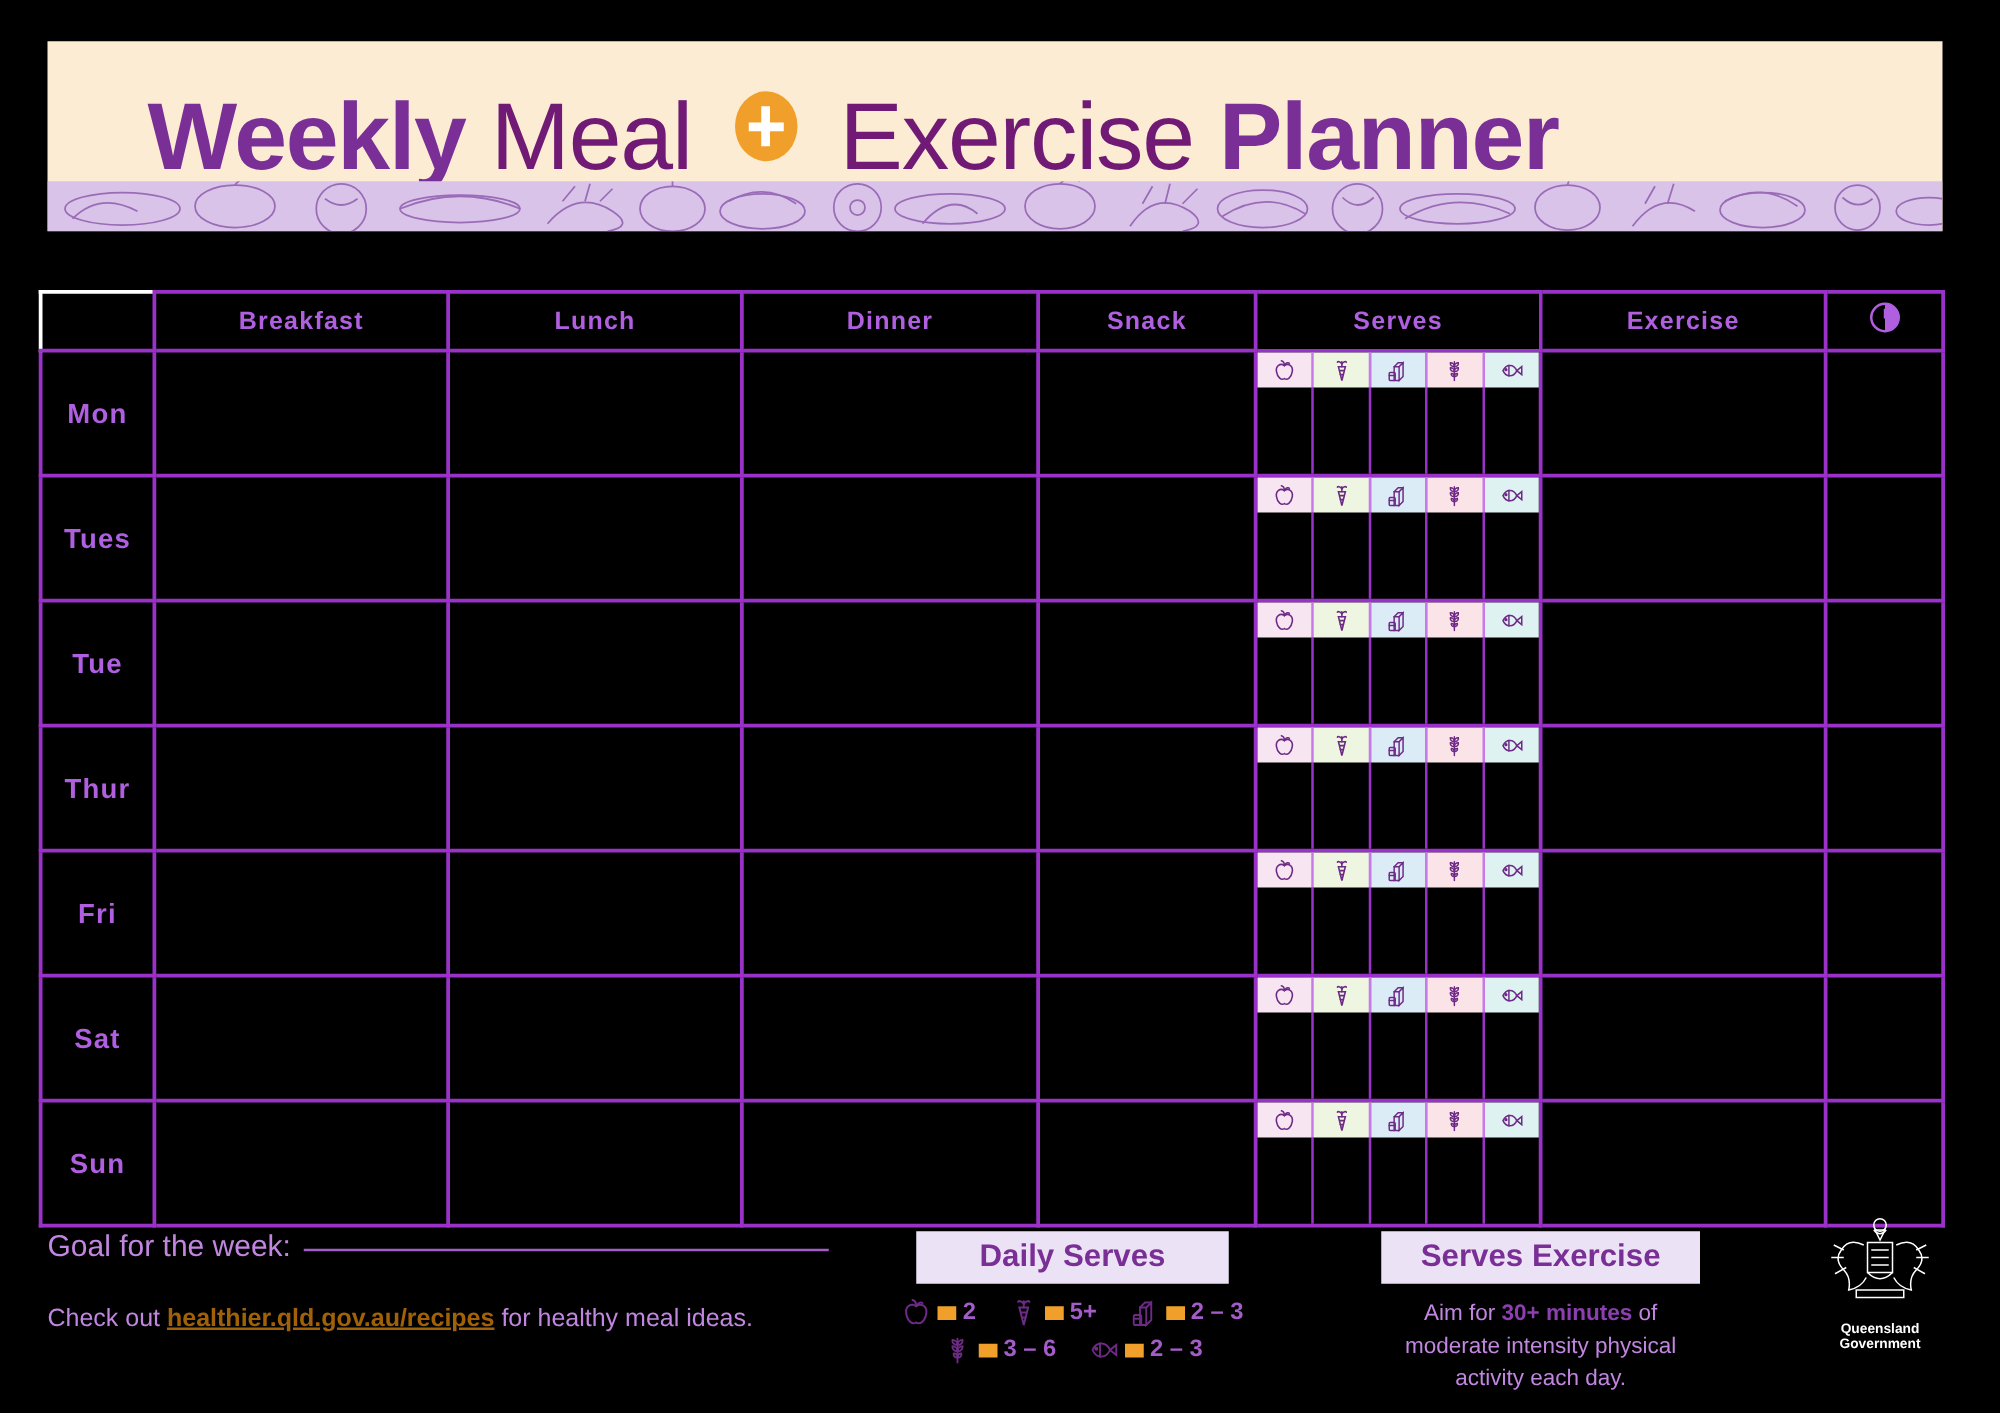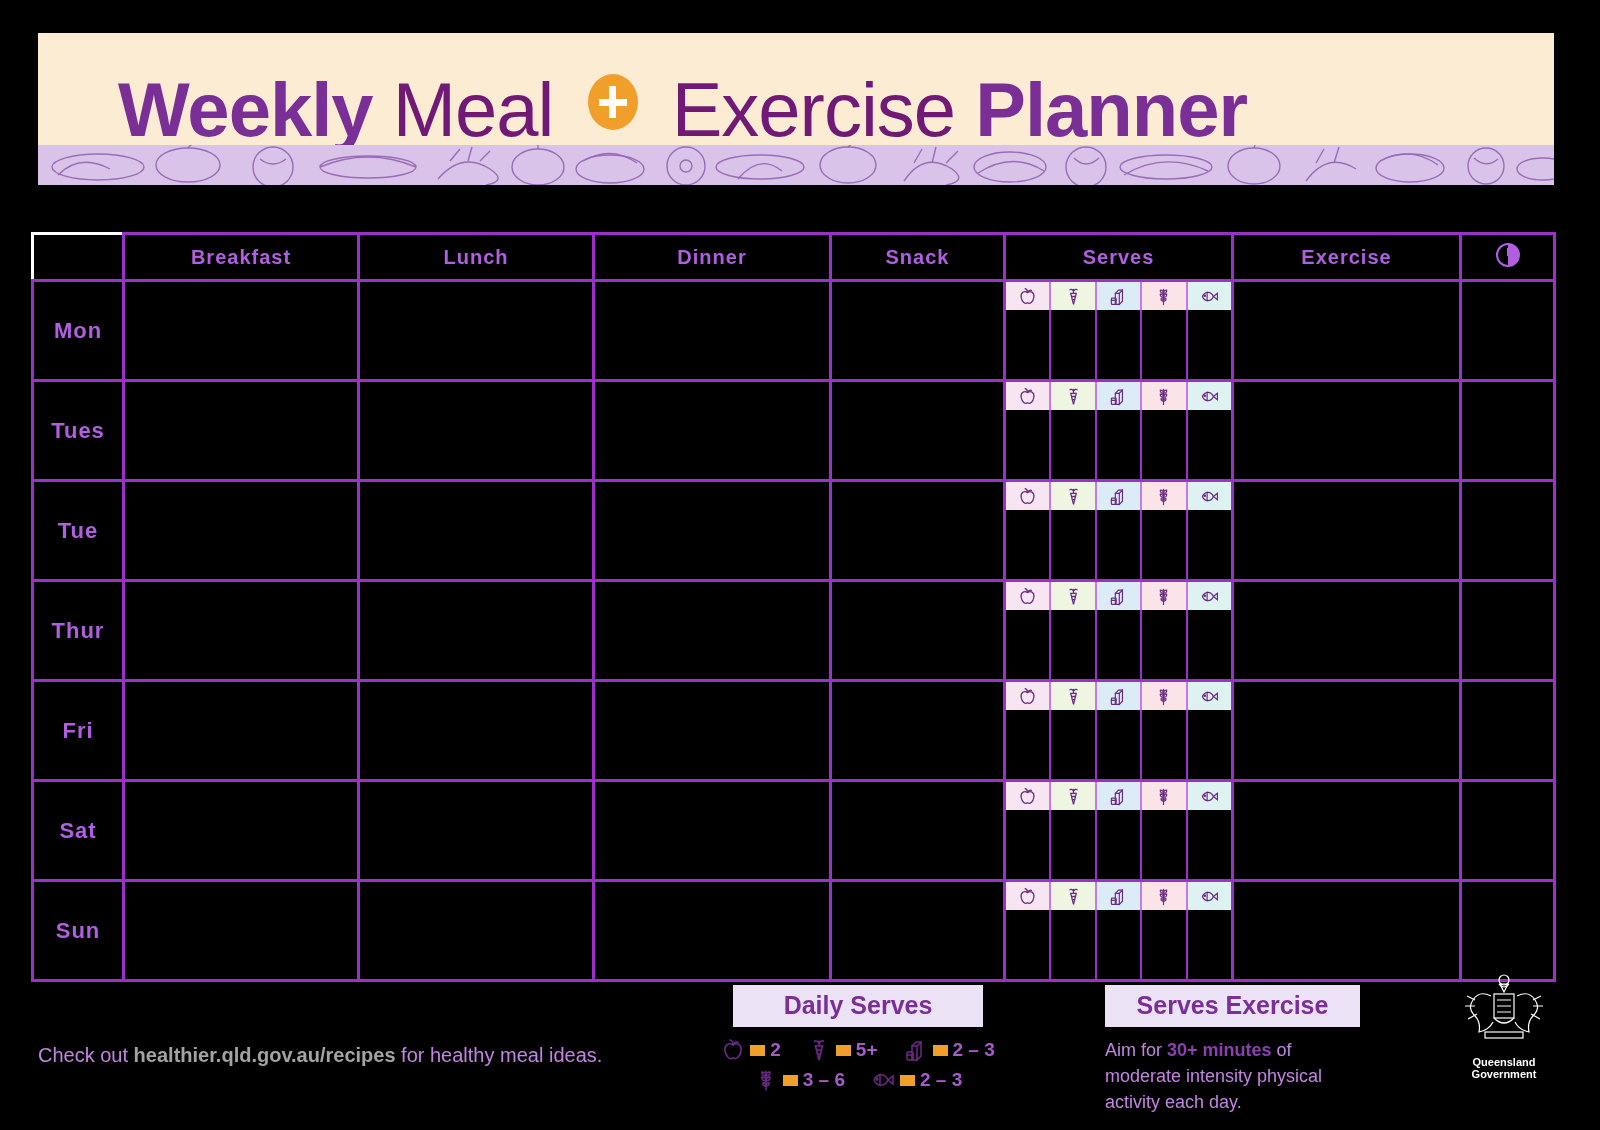--- a/index.html
+++ b/index.html
@@ -124,39 +124,39 @@
   }
   .goal-rule{
     display:inline-block;width:420px;height:0;
     border-bottom:2px solid #a45cc8;
     vertical-align:4px;margin-left:10px;
   }
   .checkout{
     position:absolute;left:38px;top:82px;
     font-size:20px;color:#c186e0;white-space:nowrap;
   }
-  .checkout b{color:#a3a3a3;font-weight:bold;}
+  .checkout b{color:#a16207;font-weight:bold;text-decoration:underline;}
 
   .legend-box{position:absolute;}
   .legend-title{
     background:#ece2f5;color:#7a2f97;
     font-size:25px;font-weight:bold;text-align:center;
     padding:6px 0 7px 0;
   }
   #serves-legend{left:733px;top:23px;width:250px;}
   #exercise-legend{left:1105px;top:23px;width:255px;}
   .legend-rows{
     margin-top:11px;
     color:#a45cc8;font-size:19px;font-weight:bold;
   }
   .lrow{display:flex;justify-content:center;gap:26px;margin-bottom:6px;}
   .litem{display:flex;align-items:center;gap:5px;white-space:nowrap;}
   .eq{display:inline-block;width:15px;height:11px;background:#f0a02a;}
   .exercise-text{
-    margin-top:10px;text-align:left;color:#c186e0;
+    margin-top:10px;text-align:center;color:#c186e0;
     font-size:18px;line-height:26px;
   }
   .exercise-text b{color:#8c3fb0;}
 
   .qld-logo{
     position:absolute;left:1452px;top:8px;width:104px;height:118px;
     text-align:center;
   }
   .qld-name{
     color:#fff;font-size:11px;font-weight:bold;line-height:12px;
@@ -725,20 +725,23 @@
           </td>
           <td class="meal-cell"></td>
           <td class="meal-cell"></td>
         </tr>
       </tbody>
   </table>
 </div>
 
 <div class="footer">
 
+  <div class="goal-line">
+    <span>Goal for the week:</span><span class="goal-rule"></span>
+  </div>
 
   <div class="checkout">
     <span>Check out </span><b>healthier.qld.gov.au/recipes</b><span> for healthy meal ideas.</span>
   </div>
 
   <div class="legend-box" id="serves-legend">
     <div class="legend-title">Daily Serves</div>
     <div class="legend-rows">
       <div class="lrow">
         <span class="litem">

